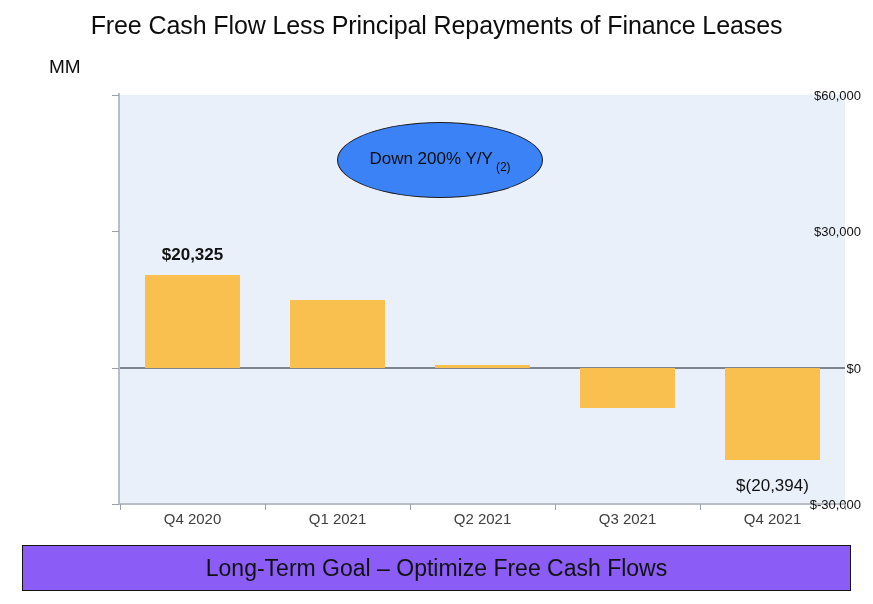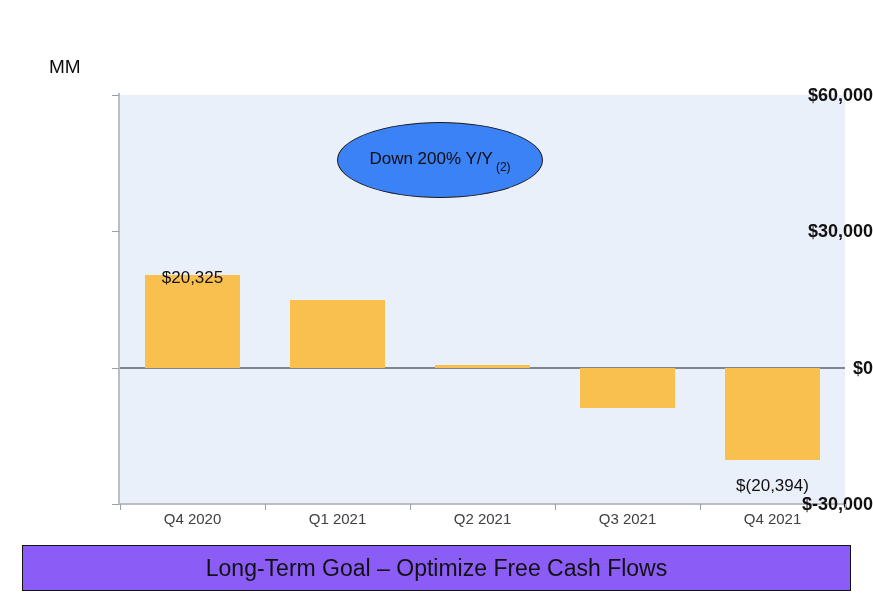--- a/index.html
+++ b/index.html
@@ -73,27 +73,26 @@
     left: 118px;
     top: 503px;
     width: 727px;
     height: 2px;
     background: #b9bdc4;
   }
 
   
   .y-tick-label {
     position: absolute;
-    right: 0;
+    right: 12px;
     width: 104px;
     text-align: right;
-    font-size: 18px;
+    font-size: 13px;
     color: #111;
     transform: translateY(-50%);
-    font-weight: bold;
   }
   .y-tick-mark {
     position: absolute;
     left: 112px;
     width: 7px;
     height: 1px;
     background: #9aa0a8;
   }
 
   
@@ -181,20 +180,21 @@
   #footer-banner-text {
     font-size: 23px;
     color: #111;
     white-space: nowrap;
   }
 </style>
 </head>
 <body>
 
 <div id="chart-title">
+  <span class="title-line">Free Cash Flow Less Principal Repayments of Finance Leases</span>
 </div>
 
 <div id="axis-unit">MM</div>
 
 <div id="plot-area"></div>
 <div id="y-axis-spine"></div>
 <div id="x-axis-spine"></div>
 
 <div id="y-ticks-layer">
     <div class="y-tick-label" style="top: 95px;">$60,000</div>
@@ -204,21 +204,21 @@
     <div class="y-tick-label" style="top: 367.667px;">$0</div>
     <div class="y-tick-mark" style="top: 367.667px;"></div>
     <div class="y-tick-label" style="top: 504px;">$-30,000</div>
     <div class="y-tick-mark" style="top: 504px;"></div>
   </div>
 
 <div id="zero-line"></div>
 
 <div id="bars-layer">
     <div class="bar" style="left: 144.65px; top: 275.301px; width: 95.7px; height: 92.3658px; background: rgb(250, 192, 79);"></div>
-    <div class="bar-value-label" style="left: 192.5px; top: 268px;">$20,325</div>
+    <div class="bar-value-label" style="left: 192.5px; top: 245px; font-weight: bold;">$20,325</div>
     <div class="bar" style="left: 289.65px; top: 300.409px; width: 95.7px; height: 67.2578px; background: rgb(250, 192, 79);"></div>
     <div class="bar" style="left: 434.65px; top: 364.667px; width: 95.7px; height: 3px; background: rgb(250, 192, 79);"></div>
     <div class="bar" style="left: 579.65px; top: 367.667px; width: 95.7px; height: 40.4456px; background: rgb(250, 192, 79);"></div>
     <div class="bar" style="left: 724.65px; top: 367.667px; width: 95.7px; height: 92.6794px; background: rgb(250, 192, 79);"></div>
     <div class="bar-value-label" style="left: 772.5px; top: 464.346px; margin-top: 12px;">$(20,394)</div>
   </div>
 
 <div id="x-ticks-layer">
     <div class="x-tick-mark" style="left: 120px;"></div>
     <div class="x-tick-label" style="left: 192.5px;">Q4 2020</div>

